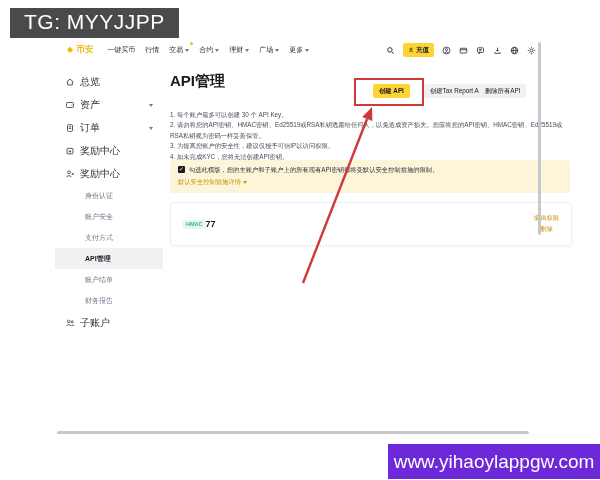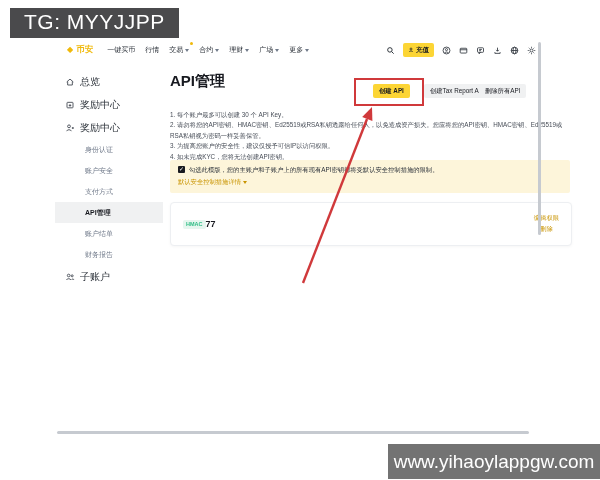--- a/index.html
+++ b/index.html
@@ -3,21 +3,21 @@
 <meta charset="utf-8">
 <style>
   html,body{margin:0;padding:0}
   body{width:600px;height:480px;position:relative;background:#ffffff;overflow:hidden;
        font-family:"Liberation Sans","DejaVu Sans",sans-serif;color:#181a20;}
 
   
   .tg-badge{position:absolute;left:10px;top:8px;z-index:70;background:#4a4a4c;color:#fff;
             font-size:21px;padding:2px 14px 4px;letter-spacing:.5px;}
   .watermark{position:absolute;left:388px;top:444px;width:212px;height:35px;z-index:70;
-             background:#737373;color:#fff;font-size:19px;display:flex;align-items:center;justify-content:center;}
+             background:#6d28d9;color:#fff;font-size:19px;display:flex;align-items:center;justify-content:center;}
   svg.overlay{position:absolute;left:0;top:0;z-index:60;pointer-events:none;}
 
   
   .site{position:absolute;left:55px;top:38px;width:487px;height:400px;background:#fff;}
 
   
   .topnav{position:absolute;top:0;left:0;right:0;height:24px;display:flex;align-items:center;
           padding:0 6px 0 12px;box-sizing:border-box;}
   .brand{display:flex;align-items:center;gap:3px;color:#F0B90B;font-weight:bold;font-size:8.5px;}
   .brand .dia{font-size:8px;line-height:1;}
@@ -182,20 +182,40 @@
           <svg width="10" height="10" viewBox="0 0 12 12" fill="none" stroke="currentColor" stroke-width="1.1">
             <path d="M2 6 L6 2.5 L10 6"></path>
             <path d="M3.2 5.4 V9.6 H8.8 V5.4"></path>
           </svg>
         </span>
       <span>总览</span>
     </div>
     <div class="sb-item">
       <span class="sb-ic">
           <svg width="10" height="10" viewBox="0 0 12 12" fill="none" stroke="currentColor" stroke-width="1.1">
+            <rect x="1.8" y="3" width="8.4" height="6" rx="1"></rect>
+            <circle cx="8.4" cy="6" r="0.7" fill="currentColor" stroke="none"></circle>
+          </svg>
+        </span>
+      <span>资产</span>
+      <span class="sb-caret caret-down"></span>
+    </div>
+    <div class="sb-item">
+      <span class="sb-ic">
+          <svg width="10" height="10" viewBox="0 0 12 12" fill="none" stroke="currentColor" stroke-width="1.1">
+            <rect x="3" y="2" width="6" height="8" rx="1"></rect>
+            <path d="M4.5 4.5 H7.5 M4.5 6.5 H7.5"></path>
+          </svg>
+        </span>
+      <span>订单</span>
+      <span class="sb-caret caret-down"></span>
+    </div>
+    <div class="sb-item">
+      <span class="sb-ic">
+          <svg width="10" height="10" viewBox="0 0 12 12" fill="none" stroke="currentColor" stroke-width="1.1">
             <rect x="2.4" y="2.8" width="7.2" height="6.6" rx="0.8"></rect>
             <path d="M6 5 V8 M4.5 6.5 H7.5"></path>
           </svg>
         </span>
       <span>奖励中心</span>
     </div>
     <div class="sb-item">
       <span class="sb-ic">
           <svg width="10" height="10" viewBox="0 0 12 12" fill="none" stroke="currentColor" stroke-width="1.1">
             <circle cx="4.8" cy="4" r="1.7"></circle>

